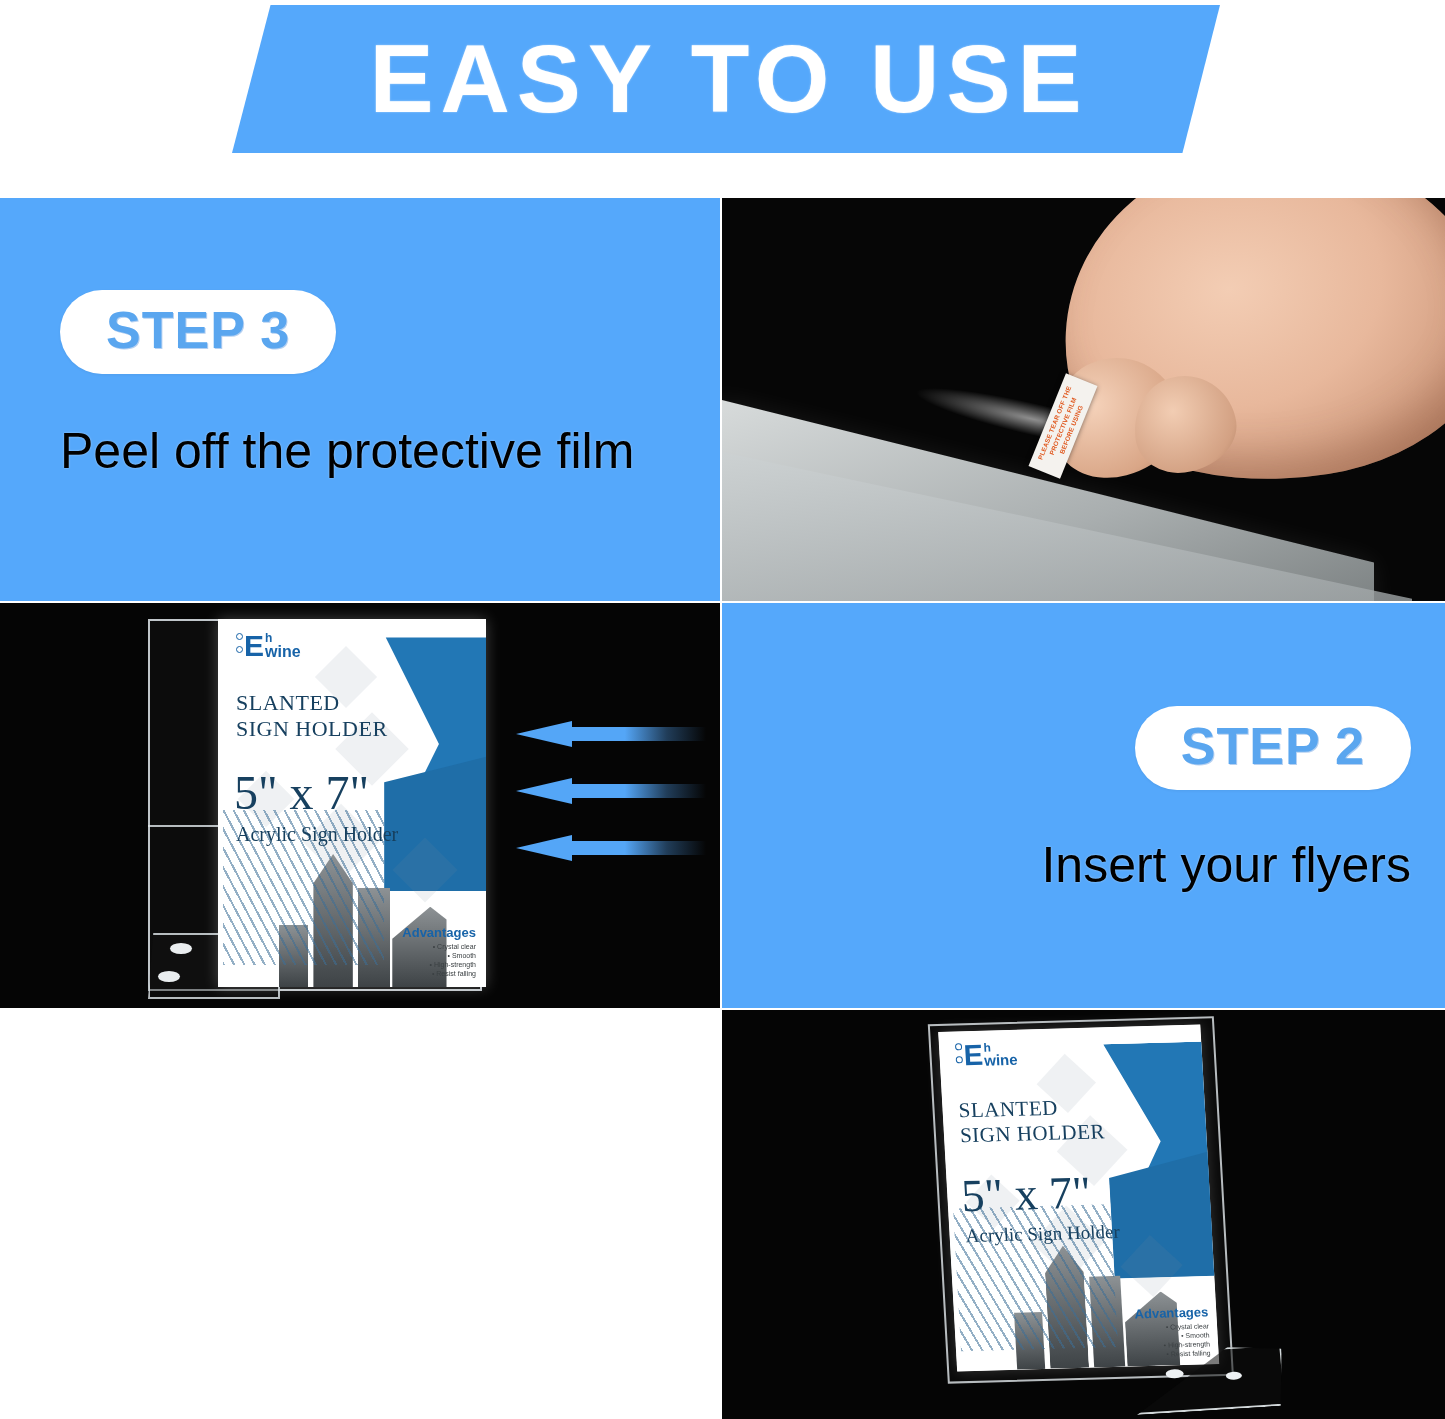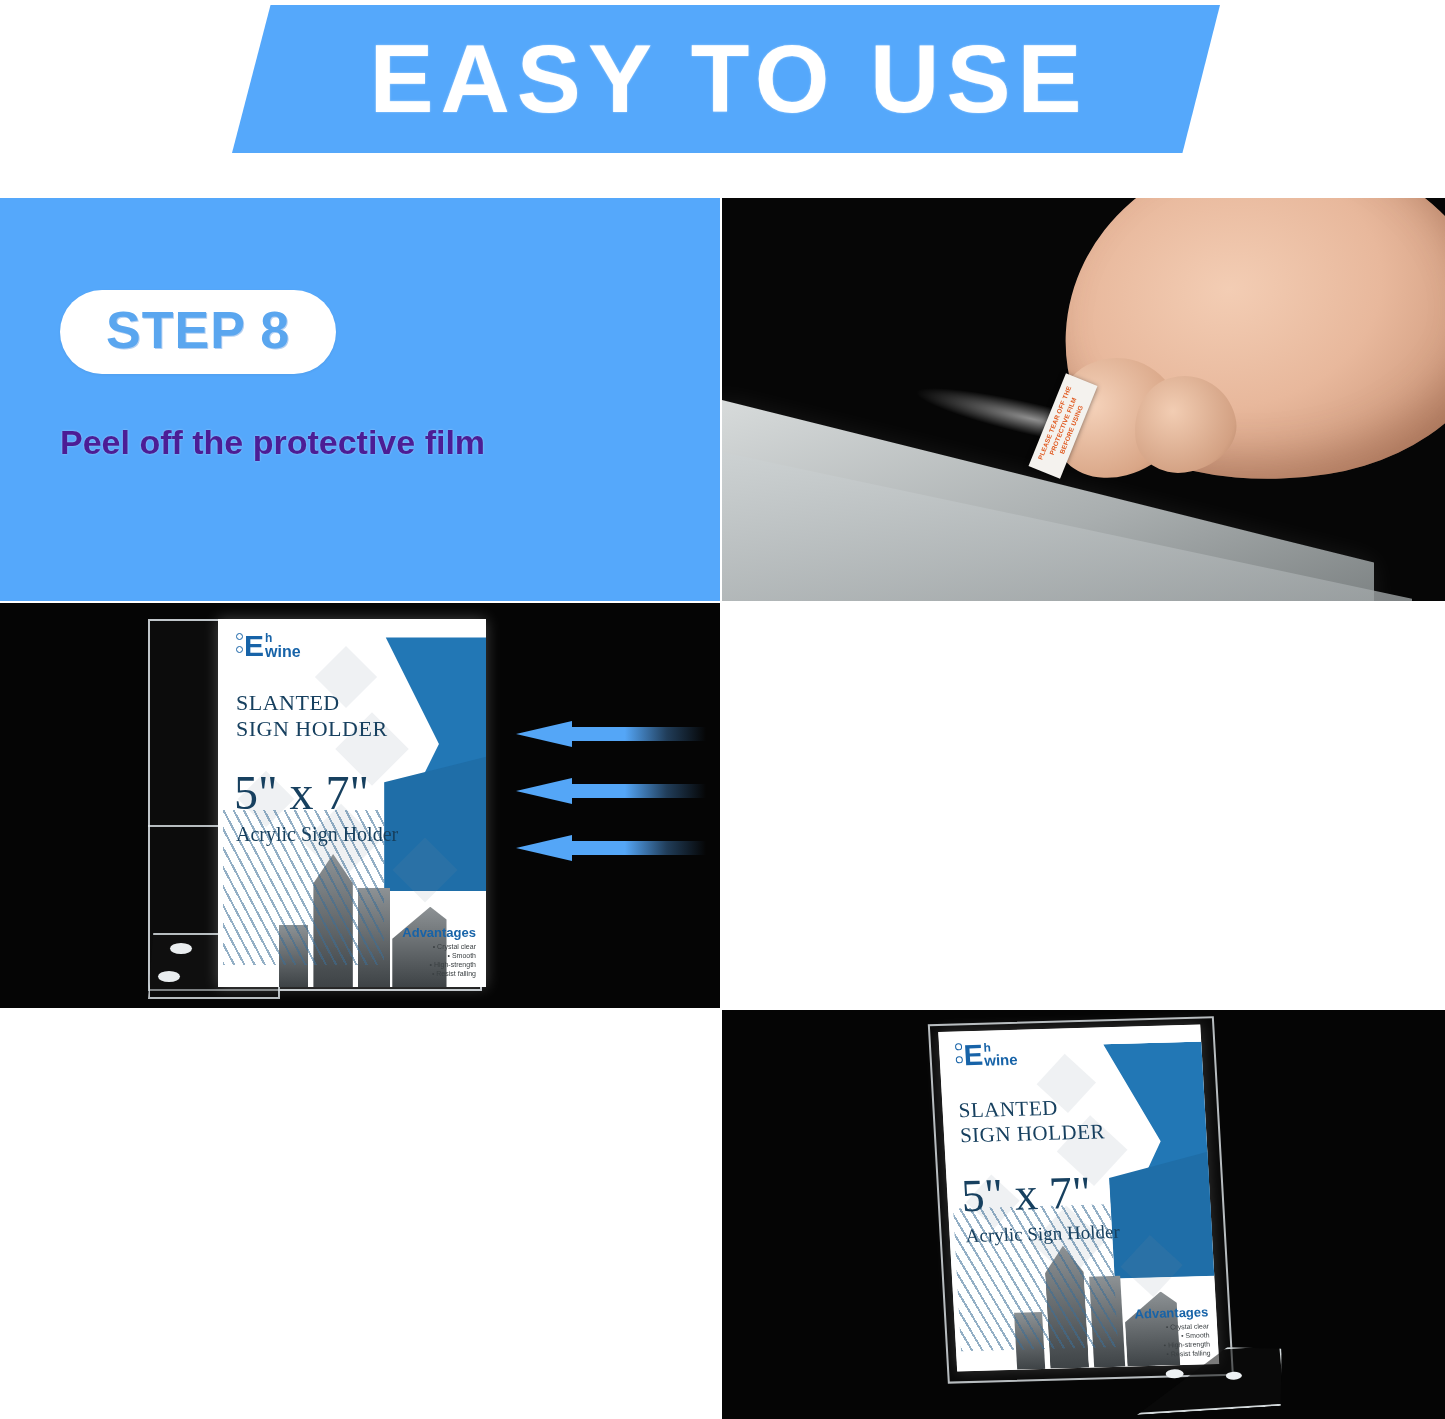--- a/index.html
+++ b/index.html
@@ -23,21 +23,21 @@
   .c-r2c2{left:722px;top:405px;width:723px;height:405px;background:#55a8fb;}
   .c-r3c1{left:0;top:812px;width:720px;height:409px;background:#55a8fb;}
   .c-r3c2{left:722px;top:812px;width:723px;height:409px;background:#050505;}
 
   
   .steptext{position:absolute;}
   .pill{display:inline-flex;align-items:center;justify-content:center;background:#ffffff;
         border-radius:999px;padding:14px 46px 18px 46px;box-shadow:0 1px 3px rgba(0,0,0,.06);}
   .pill-label{color:#5aa6ef;font-size:52px;font-weight:bold;letter-spacing:1px;line-height:1;
               text-shadow:1px 1px 0 rgba(120,170,230,.55);}
-  .stepdesc{color:#4c1d95;font-size:34px;font-weight:700;line-height:1.1;white-space:nowrap;
+  .stepdesc{color:#000000;font-size:50px;font-weight:400;line-height:1.1;white-space:nowrap;
             text-shadow:0 0 2px rgba(255,255,255,.5);}
 
   .s1{left:60px;top:92px;}
   .s1 .stepdesc{margin-top:50px;}
   .s2{right:34px;top:103px;text-align:right;}
   .s2 .stepdesc{margin-top:48px;}
   .s3{left:54px;top:118px;}
   .s3 .stepdesc{margin-top:48px;}
 
   
@@ -138,21 +138,21 @@
     <div class="banner">
       <div class="banner-title">EASY TO USE</div>
     </div>
   </div>
 
   <div class="grid">
 
     <div class="cell c-r1c1">
       <div class="steptext s1">
         <div class="pill">
-          <span class="pill-label">STEP 8</span>
+          <span class="pill-label">STEP 3</span>
         </div>
         <div class="stepdesc">Peel off the protective film</div>
       </div>
     </div>
 
     <div class="cell c-r1c2">
       <div class="photo1">
         <div class="ph1-sheet"></div>
         <div class="ph1-sheet2"></div>
         <div class="ph1-gloss"></div>
@@ -232,20 +232,28 @@
       <div class="arrow" style="left:516px;top:175px;">
         <div class="shaft"></div>
         <div class="head"></div>
       </div>
       <div class="arrow" style="left:516px;top:232px;">
         <div class="shaft"></div>
         <div class="head"></div>
       </div>
     </div>
 
+    <div class="cell c-r2c2">
+      <div class="steptext s2">
+        <div class="pill">
+          <span class="pill-label">STEP 2</span>
+        </div>
+        <div class="stepdesc">Insert your flyers</div>
+      </div>
+    </div>
 
 
     <div class="cell c-r3c2">
       <div class="stand">
         <div class="acr3"></div>
 
         <div class="flyer f3">
           <div class="fl-bg"></div>
           <div class="fl-blue1"></div>
           <div class="fl-blue2"></div>

